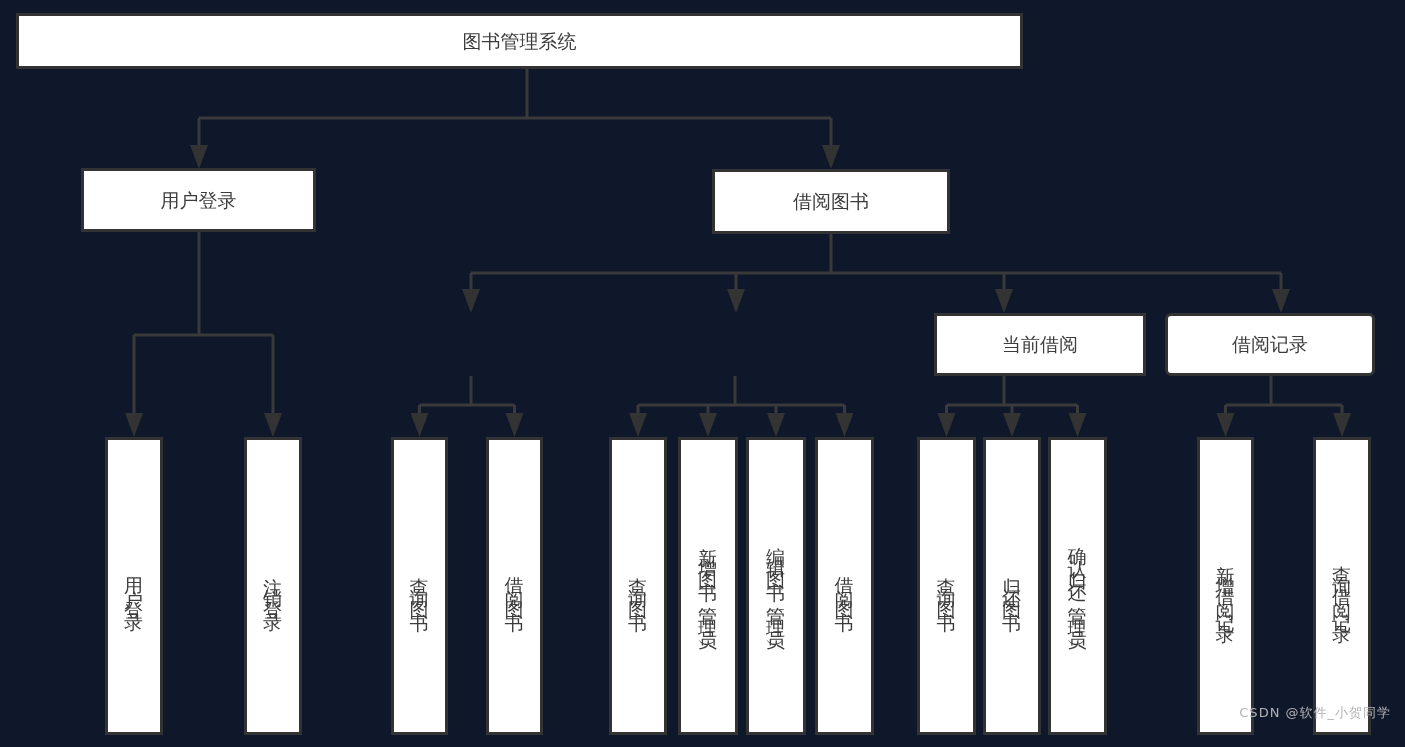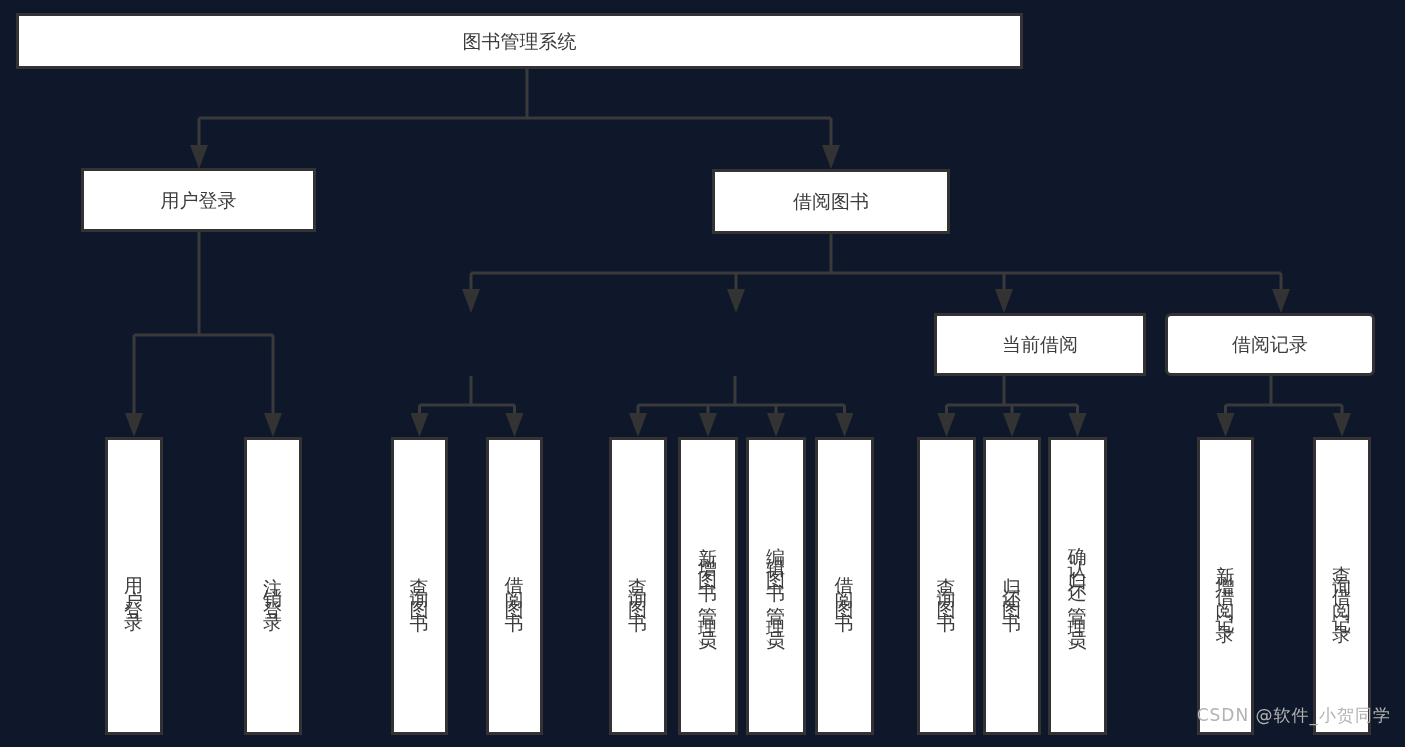--- a/index.html
+++ b/index.html
@@ -17,21 +17,21 @@
     display:flex;align-items:center;justify-content:center;
     font-size:19px;line-height:1;text-align:center;
   }
   .box .lbl{white-space:nowrap;}
   .v .lbl{
     writing-mode:vertical-rl;text-orientation:mixed;
     letter-spacing:12px;white-space:normal;
   }
   #watermark{
     position:absolute;top:704px;right:14px;
-    font-size:17px;color:#b2b2b2;letter-spacing:1px;white-space:nowrap;
+    font-size:13px;color:#b2b2b2;letter-spacing:1px;white-space:nowrap;
     z-index:5;
   }
 </style>
 </head>
 <body>
 
 <div id="canvas">
 
   <svg id="wires" viewBox="0 0 1405 747" xmlns="http://www.w3.org/2000/svg">
       <path d="M527,69 V118 M199,118 H831 M199,118 V148 M831,118 V148"></path>

